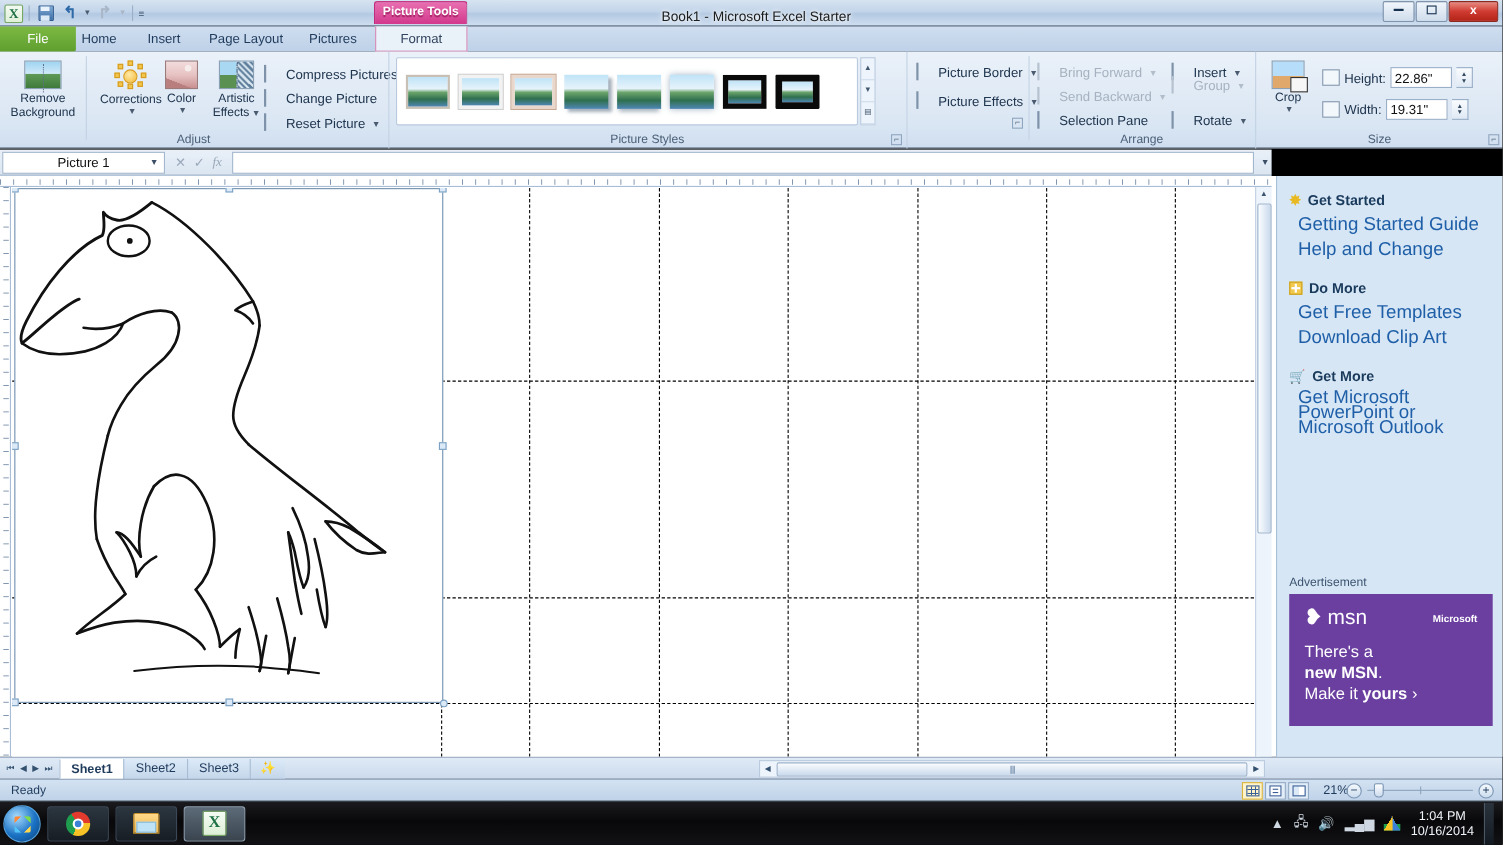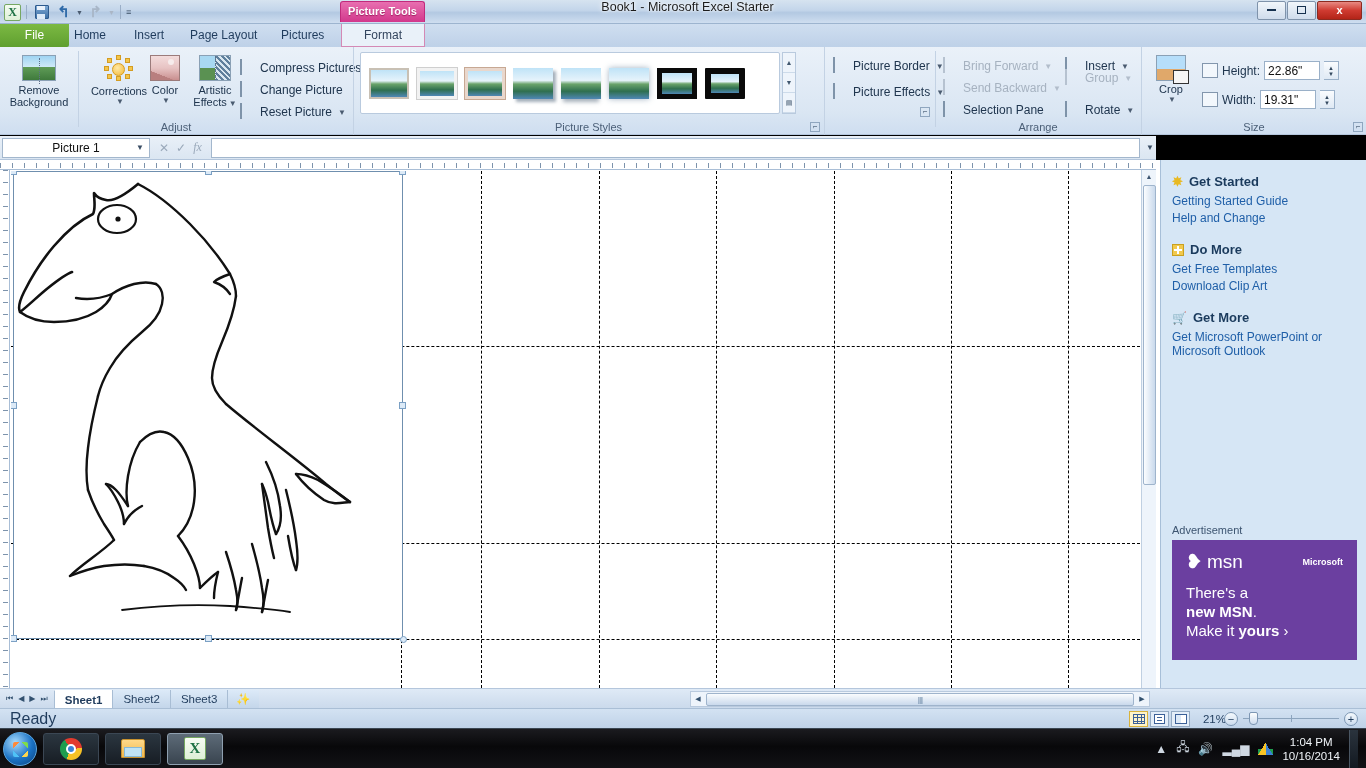--- a/index.html
+++ b/index.html
@@ -41,21 +41,21 @@
   }
   .arrow-u, .arrow-r {
     font-size: 15px; color: #2f6aa8; line-height: 18px; text-align: center; font-weight: bold;
   }
   .arrow-r.dim { color: #a8b6c7; }
   .caret-sm { font-size: 7px; color: #4a5b70; line-height: 19px; }
   .caret-sm.dim { color: #aab6c6; }
   .qat-more { font-size: 9px; color: #3c4f66; line-height: 19px; }
 
   .win-title {
-    position: absolute; top: 0; left: 0; width: 1366px; text-align: center;
+    position: absolute; top: 8px; left: 0; width: 1366px; text-align: center;
     font-size: 12.5px; color: #1c1c1c; text-shadow: 0 0 3px #ffffff, 0 0 6px #ffffff; padding-left: 9px;
   }
   .wbtns { position: absolute; top: 1px; right: 4px; display: flex; gap: 1px; }
   .wbtn {
     width: 29px; height: 19px; border: 1px solid #7f93ab; border-radius: 2px;
     background: linear-gradient(to bottom, #f1f6fb, #cfdcec);
     font-size: 11px; color: #15304e; text-align: center; line-height: 17px;
   }
   .wbtn.close {
     width: 45px;
@@ -303,21 +303,21 @@
   
   .sidebar {
     position: absolute; top: 160px; right: 0; width: 206px; height: 528px;
     background: #d6e6f5; border-left: 1px solid #a7bfd8; padding: 14px 10px 0 11px;
   }
   .sb-head {
     display: flex; align-items: center; gap: 6px; font-size: 13px;
     font-weight: bold; color: #1a3a5c; margin-bottom: 5px;
   }
   .sb-link {
-    display: block; font-size: 12px; color: #1f5fa8; margin: 3px 0; cursor: default;
+    display: block; font-size: 17px; color: #1f5fa8; margin: 3px 8px; cursor: default;
   }
   .sb-gap { height: 14px; }
   .star-ico { color: #e8b923; font-size: 13px; }
   .plus-ico {
     width: 12px; height: 12px; background: #f2c94c; border: 1px solid #c9a01f;
     position: relative; flex: none;
   }
   .plus-ico::before, .plus-ico::after {
     content: ""; position: absolute; background: #fff;
   }
@@ -363,21 +363,21 @@
     background: linear-gradient(to bottom, #fafcfe, #c9d9ec);
     border: 1px solid #9fb4cc; border-radius: 2px;
     display: flex; align-items: center; justify-content: center;
     font-size: 8px; color: #6f8aa8; letter-spacing: -1px;
   }
   .statusbar {
     position: absolute; top: 708px; left: 0; width: 1366px; height: 20px;
     background: linear-gradient(to bottom, #d3e2f2, #bfd2e8);
     border-top: 1px solid #aabfd6; display: flex; align-items: center;
   }
-  .ready { font-size: 16px; color: #1f3b5c; padding: 0 10px; }
+  .ready { font-size: 11px; color: #1f3b5c; padding: 0 10px; }
   .view-btns { position: absolute; right: 176px; display: flex; gap: 2px; }
   .vbtn {
     width: 19px; height: 16px; border: 1px solid #93aac4; background: #e3edf8;
     display: flex; align-items: center; justify-content: center;
   }
   .vbtn.sel { background: #fff4c9; border-color: #d8b23c; }
   .vb-grid {
     width: 12px; height: 10px; border: 1px solid #3b6098;
     background:
       linear-gradient(to right, transparent 3px, #3b6098 3px 4px, transparent 4px 7px, #3b6098 7px 8px, transparent 8px),

